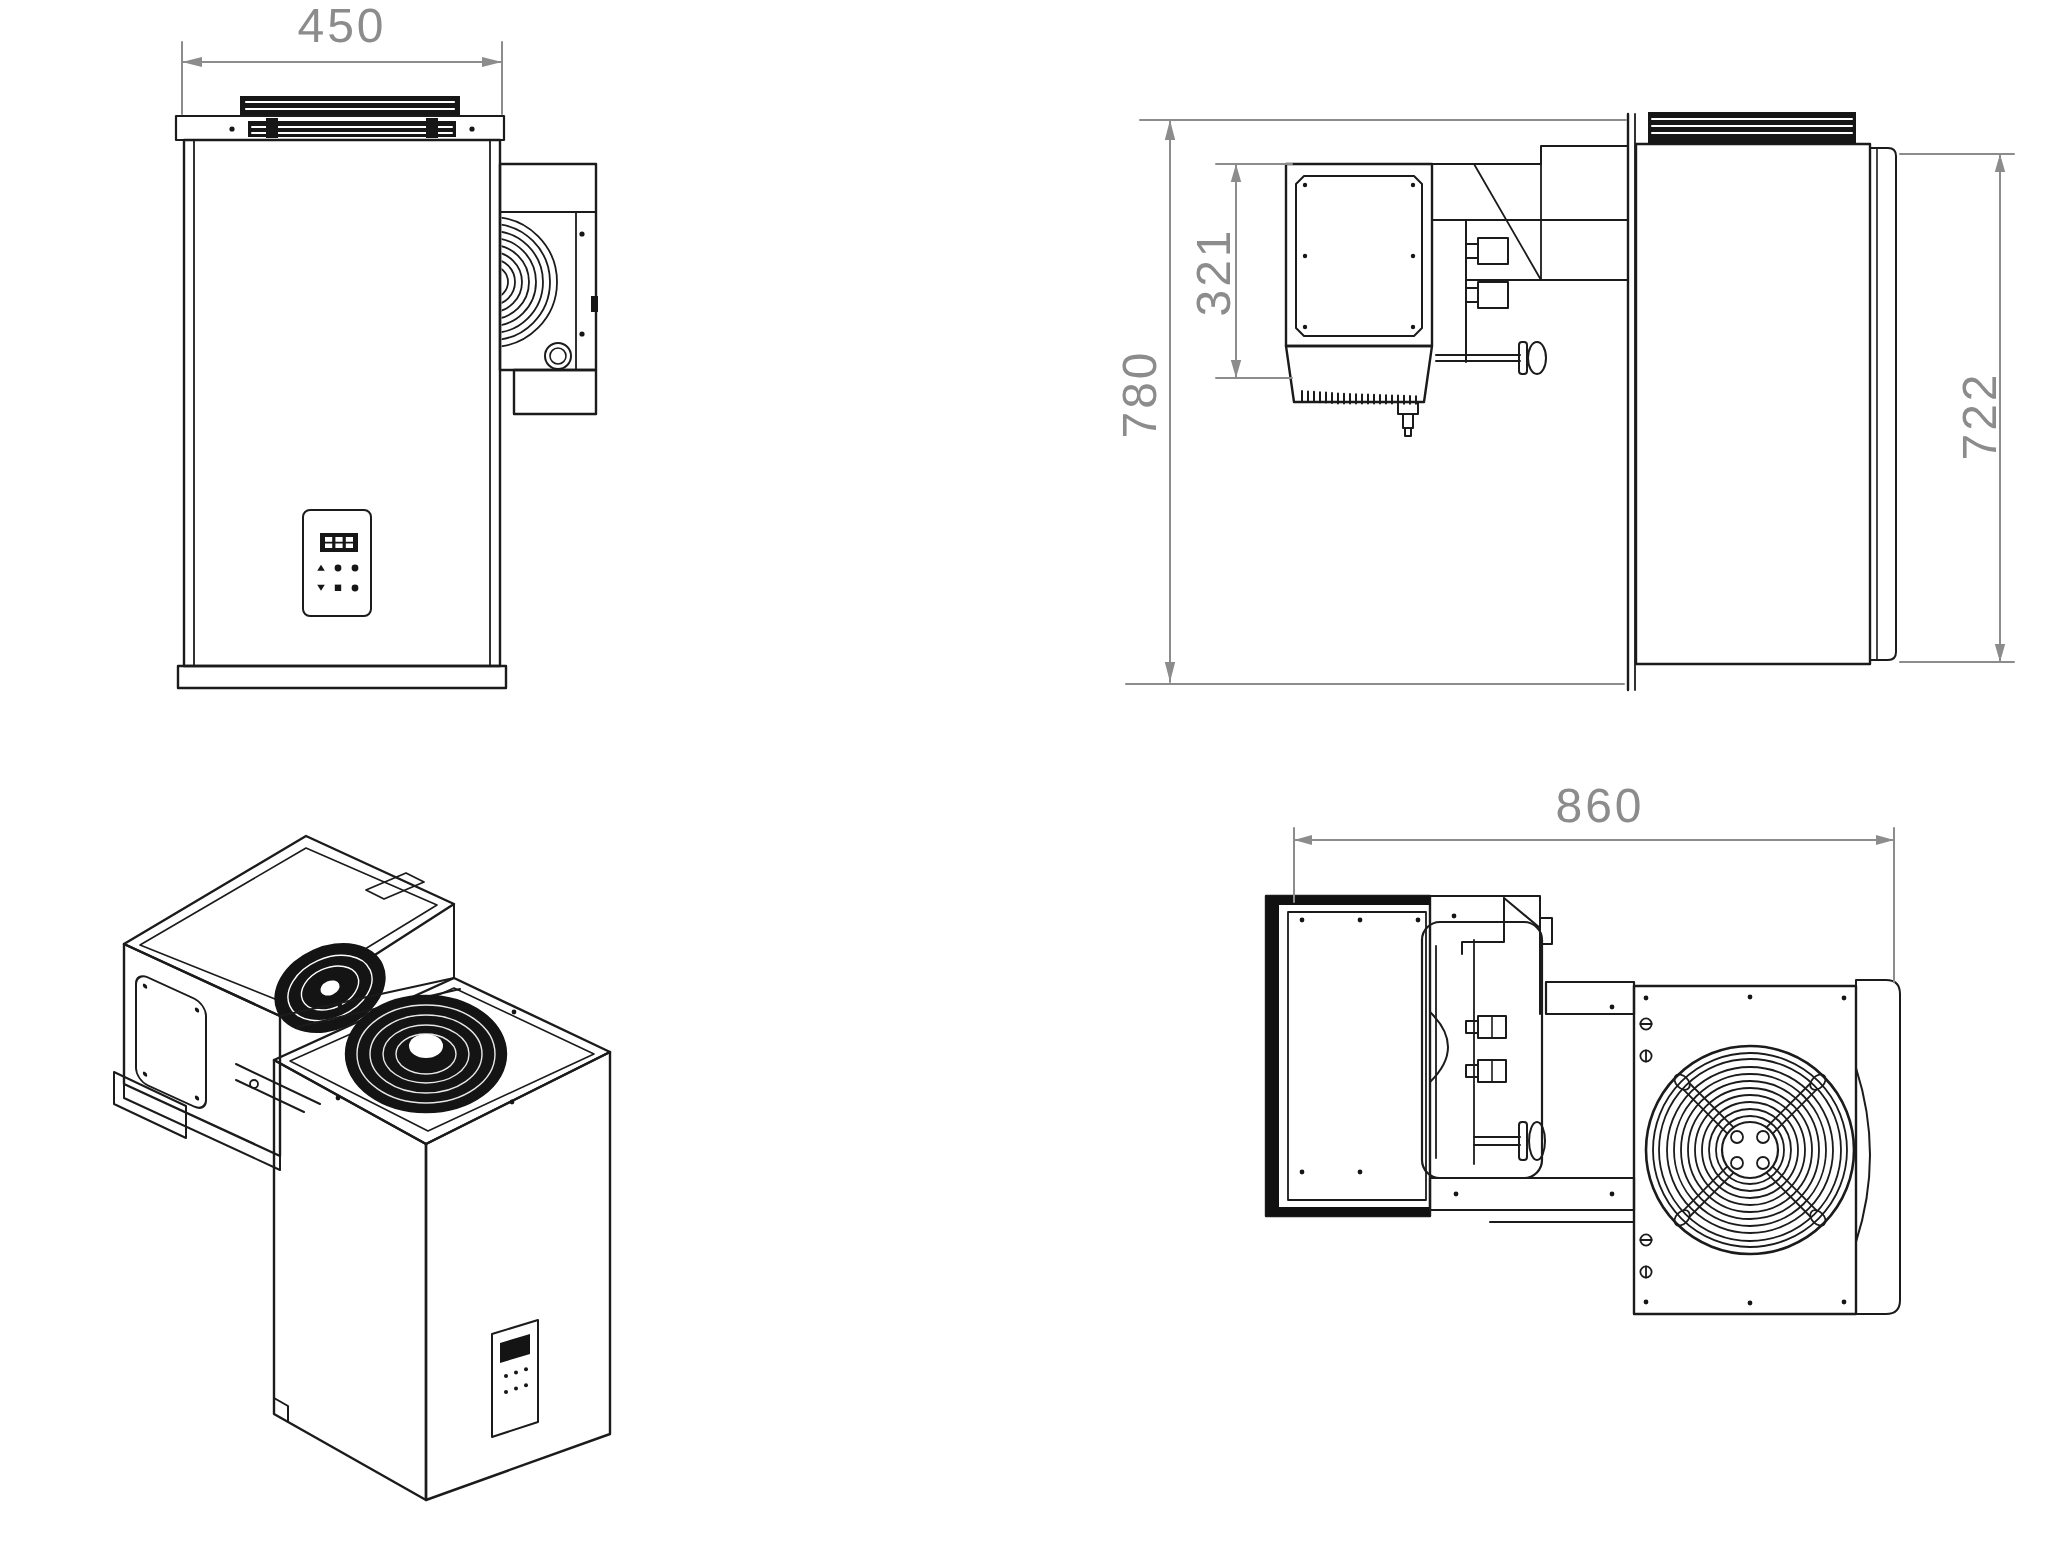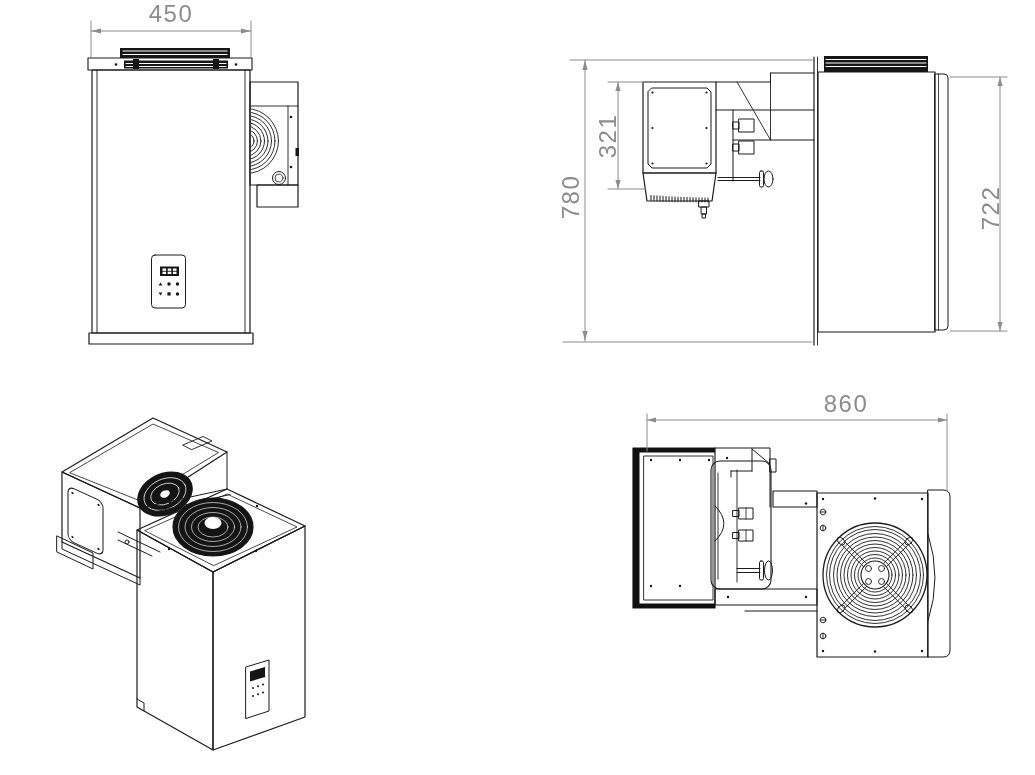--- a/index.html
+++ b/index.html
@@ -366,15 +366,15 @@
 </svg>
 
 <div class="dim-label dim-h" style="left:171px;top:2px;">450</div>
 
 <div class="dim-label dim-v" style="left:571px;top:197px;">780</div>
 
 <div class="dim-label dim-v" style="left:608px;top:136px;">321</div>
 
 <div class="dim-label dim-v" style="left:991px;top:208px;">722</div>
 
-<div class="dim-label dim-h" style="left:846px;top:392px;">860</div>
+<div class="dim-label dim-h" style="left:800px;top:392px;">860</div>
 
 </div>
 
 </body></html>

